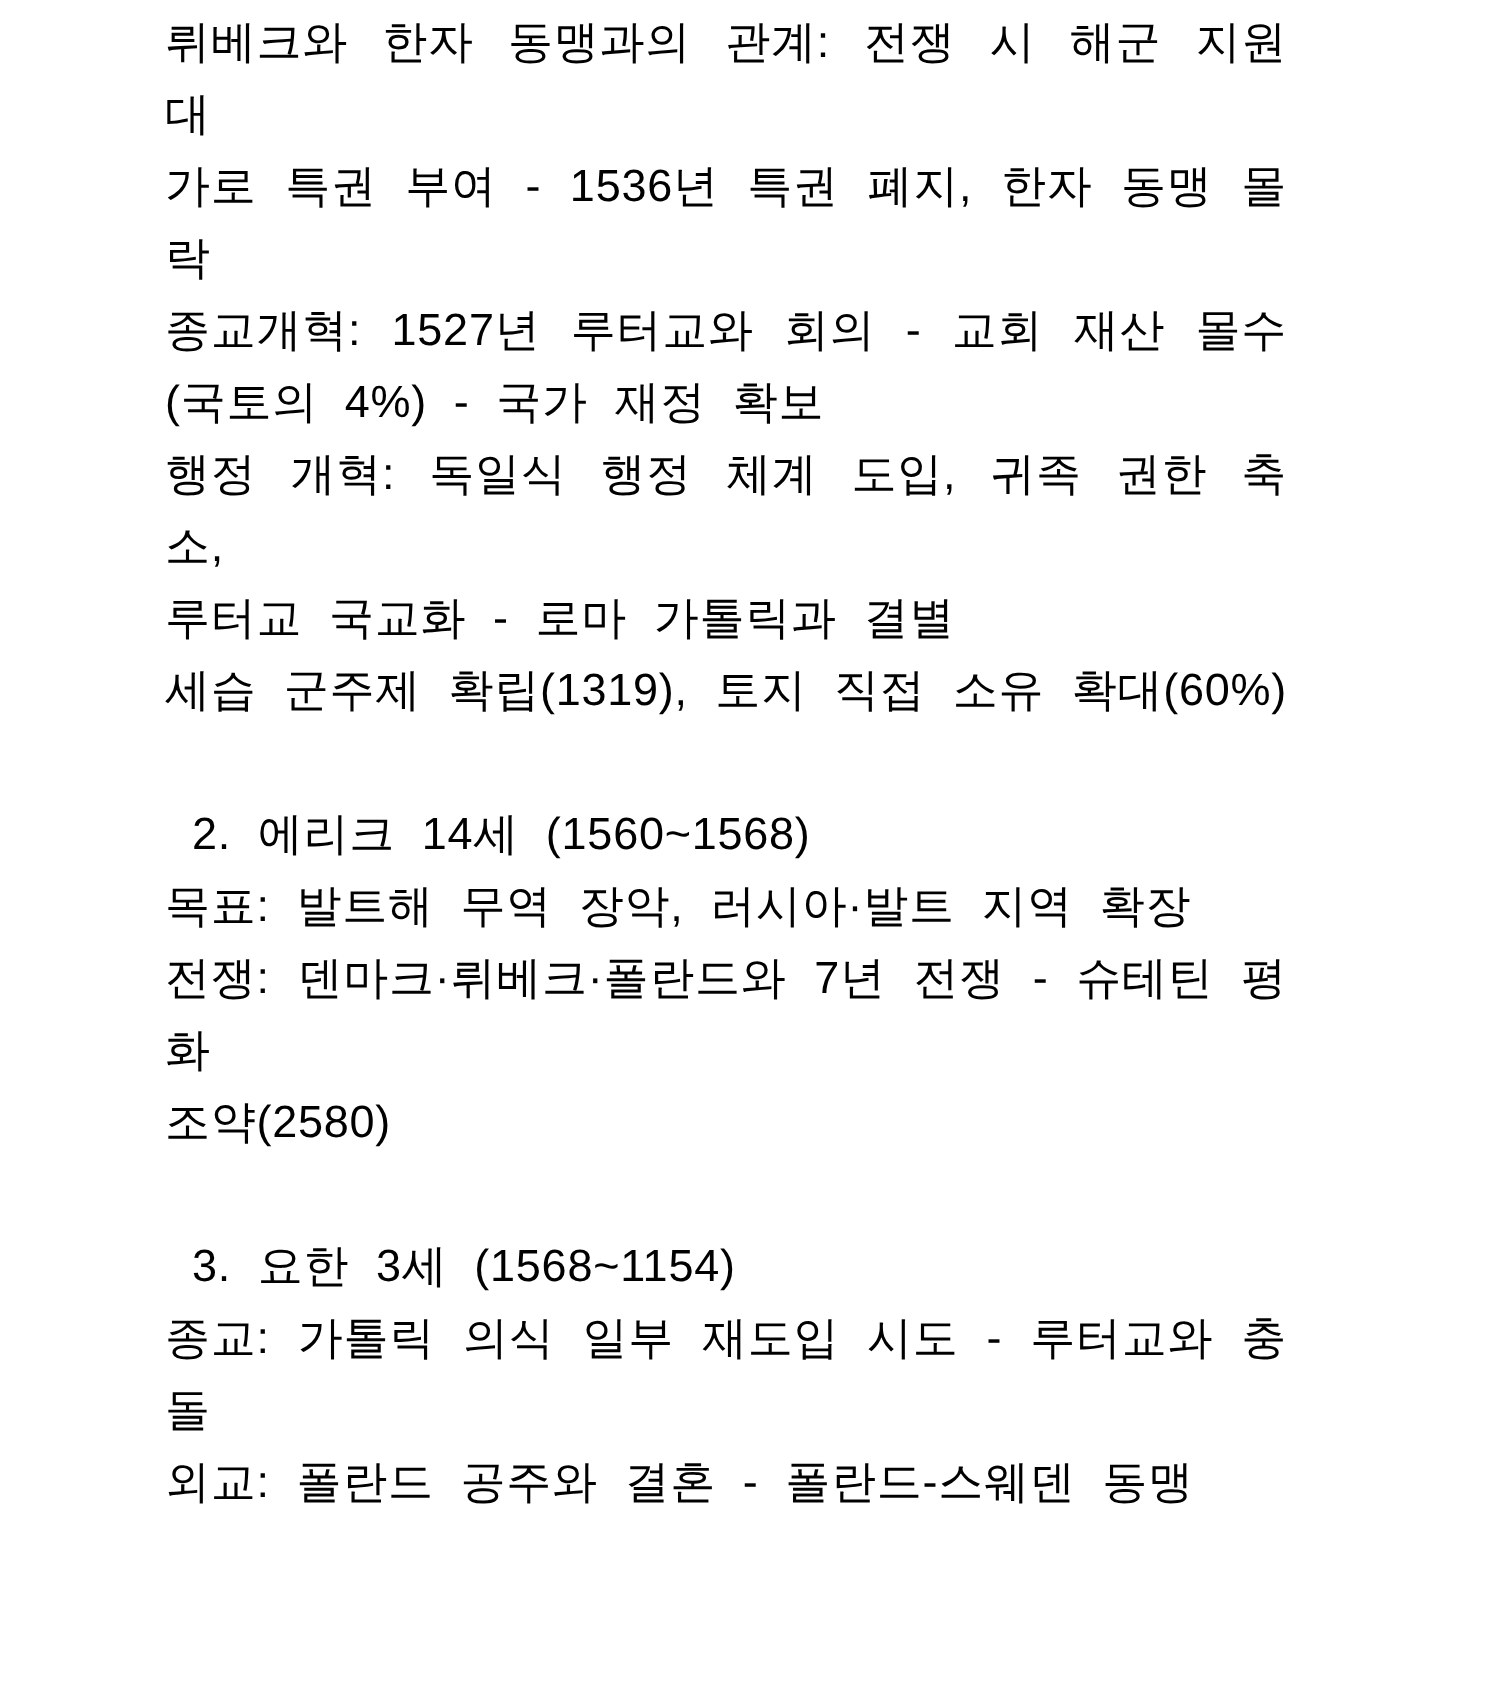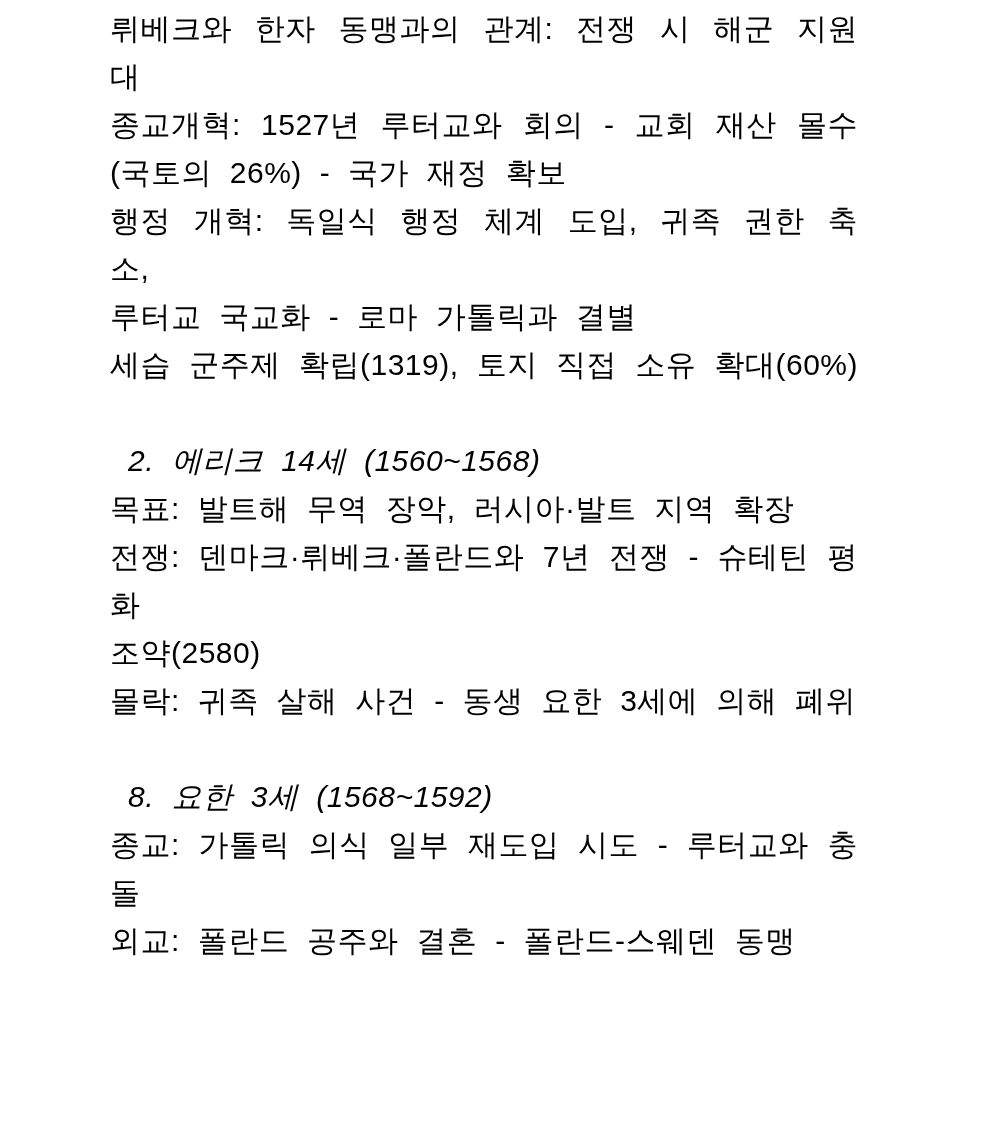--- a/index.html
+++ b/index.html
@@ -32,37 +32,36 @@
   
   .line.j {
     white-space: normal;
     text-align: justify;
     text-align-last: justify;
     -moz-text-align-last: justify;
   }
   
   .line.indent {
     padding-left: 18px;
-    font-style: italic;
   }
 </style>
 </head>
 <body>
 
 <div class="doc">
   <div class="line j">뤼베크와 한자 동맹과의 관계: 전쟁 시 해군 지원 대</div>
+  <div class="line j">가로 특권 부여 - 1536년 특권 폐지, 한자 동맹 몰락</div>
   <div class="line j">종교개혁: 1527년 루터교와 회의 - 교회 재산 몰수</div>
-  <div class="line">(국토의 26%) - 국가 재정 확보</div>
+  <div class="line">(국토의 4%) - 국가 재정 확보</div>
   <div class="line j">행정 개혁: 독일식 행정 체계 도입, 귀족 권한 축소,</div>
   <div class="line">루터교 국교화 - 로마 가톨릭과 결별</div>
   <div class="line j">세습 군주제 확립(1319), 토지 직접 소유 확대(60%)</div>
   <div class="line"></div>
   <div class="line indent">2. 에리크 14세 (1560~1568)</div>
   <div class="line">목표: 발트해 무역 장악, 러시아·발트 지역 확장</div>
   <div class="line j">전쟁: 덴마크·뤼베크·폴란드와 7년 전쟁 - 슈테틴 평화</div>
   <div class="line">조약(2580)</div>
-  <div class="line">몰락: 귀족 살해 사건 - 동생 요한 3세에 의해 폐위</div>
   <div class="line"></div>
-  <div class="line indent">8. 요한 3세 (1568~1592)</div>
+  <div class="line indent">3. 요한 3세 (1568~1154)</div>
   <div class="line j">종교: 가톨릭 의식 일부 재도입 시도 - 루터교와 충돌</div>
   <div class="line">외교: 폴란드 공주와 결혼 - 폴란드-스웨덴 동맹</div>
 
 </div>
 
 </body></html>

